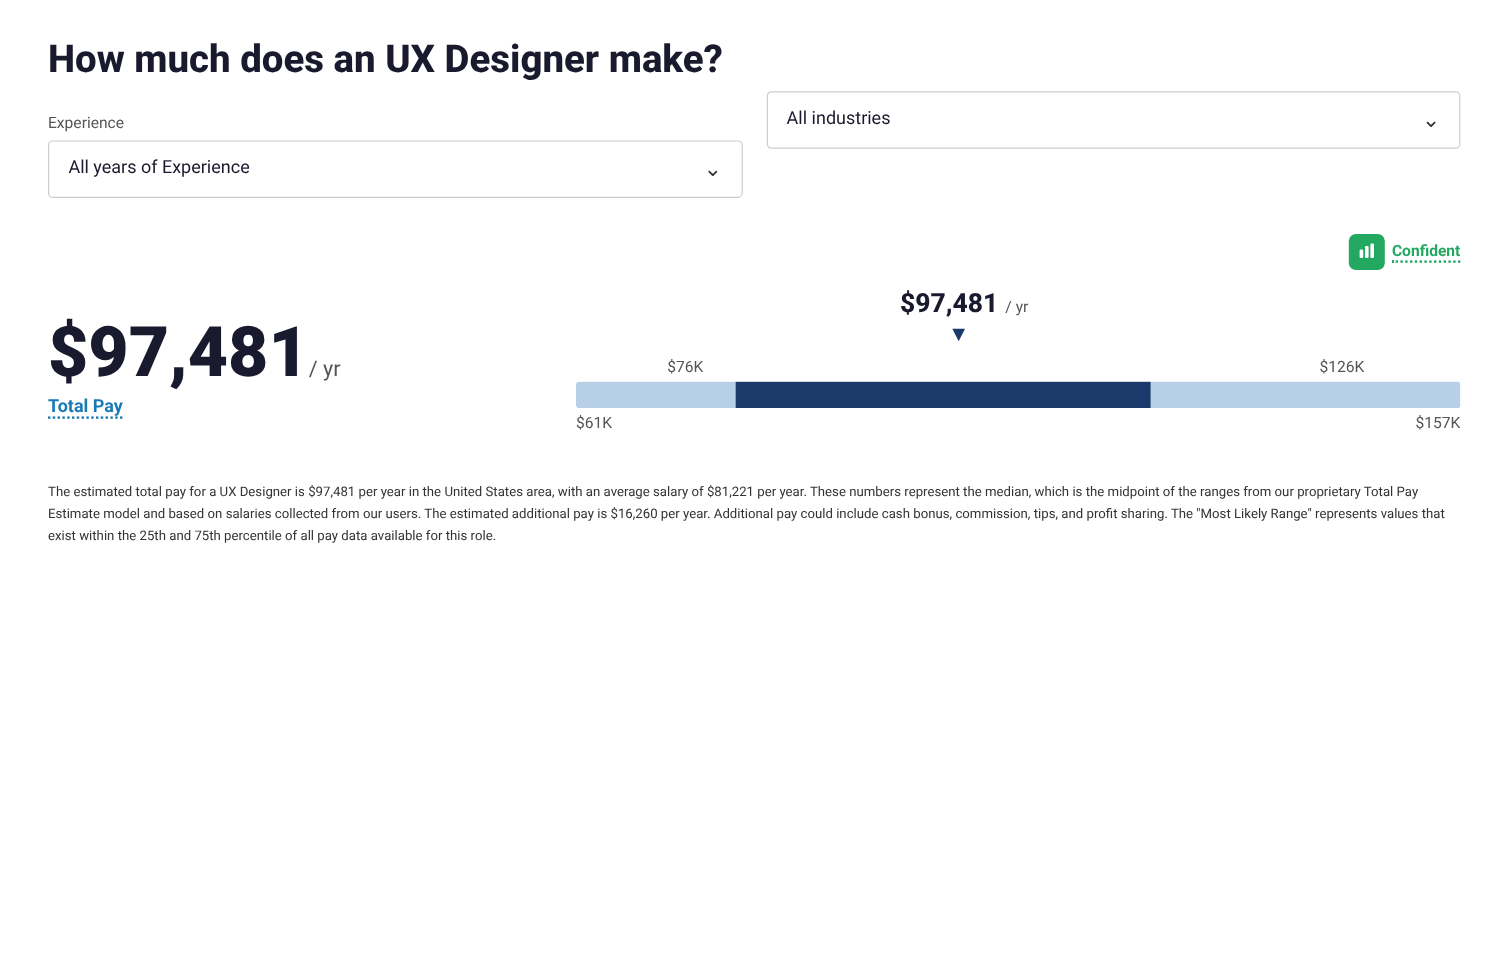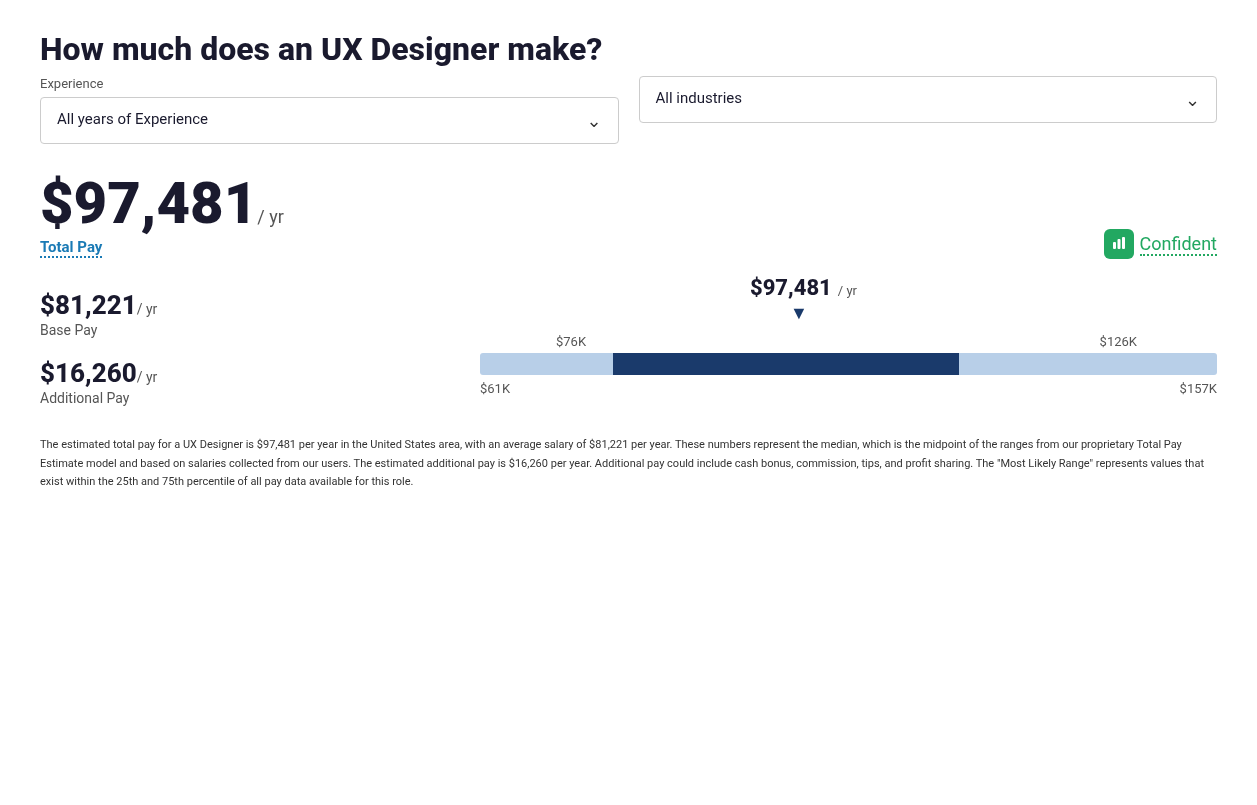--- a/index.html
+++ b/index.html
@@ -28,20 +28,21 @@
     .filter-group {
       display: flex;
       flex-direction: column;
       gap: 6px;
       flex: 1;
     }
 
     .filter-label {
       font-size: 13px;
       color: #555;
+      margin-top: 20px;
     }
 
     .filter-select {
       display: flex;
       align-items: flex-start;
       justify-content: space-between;
       border: 1.5px solid #ccc;
       border-radius: 4px;
       padding: 12px 16px;
       cursor: pointer;
@@ -140,22 +141,22 @@
       width: 30px;
       height: 30px;
       display: flex;
       align-items: center;
       justify-content: center;
       font-size: 14px;
       font-weight: bold;
     }
 
     .confident-text {
-      font-size: 18px;
-      font-weight: 400;
+      font-size: 13px;
+      font-weight: 700;
       color: #22a861;
       border-bottom: 2px dotted #22a861;
     }
 
     .chart-area {
       position: relative;
       margin-top: 10px;
     }
 
     .range-labels-top {
@@ -285,34 +286,20 @@
 
 <div class="main-content">
   <div class="left-panel">
     <div>
       <div>
         <span class="total-pay-amount">$97,481</span><span class="per-yr">/ yr</span>
       </div>
       <div class="total-pay-label">Total Pay</div>
     </div>
 
-    <div class="pay-breakdown">
-      <div class="pay-row">
-        <div class="pay-amount">
-          <span>$81,221</span><span class="per-yr-sm">/ yr</span>
-        </div>
-        <div class="pay-type">Base Pay</div>
-      </div>
-      <div class="pay-row">
-        <div class="pay-amount">
-          <span>$16,260</span><span class="per-yr-sm">/ yr</span>
-        </div>
-        <div class="pay-type">Additional Pay</div>
-      </div>
-    </div>
   </div>
 
   <div class="right-panel">
     <div class="confident-badge">
       <div class="confident-icon">
         <svg width="16" height="16" viewBox="0 0 16 16" fill="white" xmlns="http://www.w3.org/2000/svg">
           <rect x="2" y="6" width="3" height="7" rx="1"></rect>
           <rect x="6.5" y="3" width="3" height="10" rx="1"></rect>
           <rect x="11" y="1" width="3" height="12" rx="1"></rect>
         </svg>

